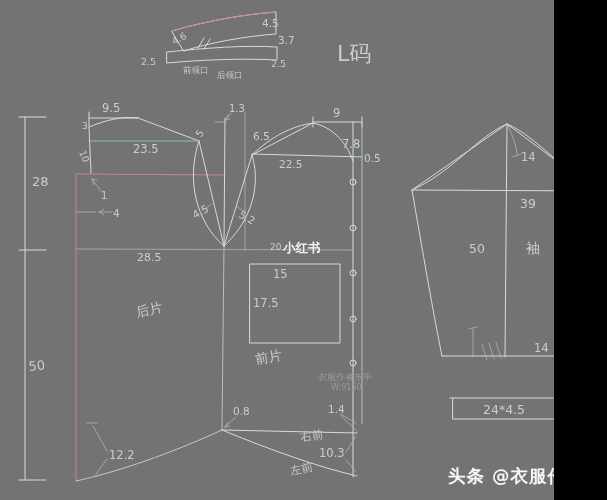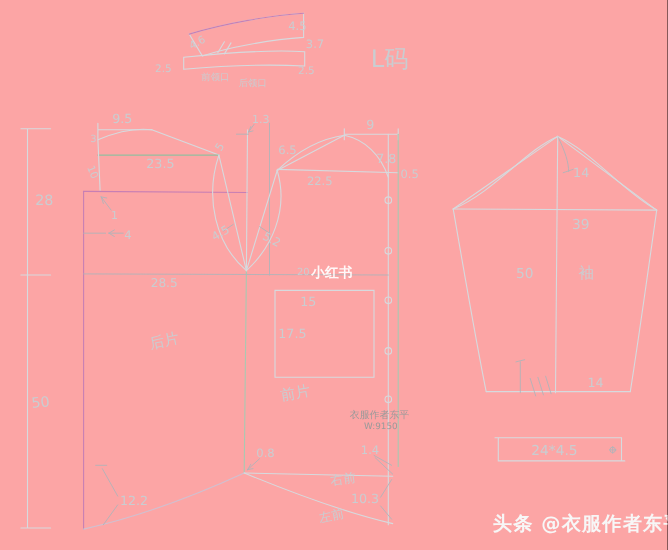--- a/index.html
+++ b/index.html
@@ -1,16 +1,16 @@
 <!DOCTYPE html>
 <html><head>
 <meta charset="utf-8">
 <style>
   html,body{margin:0;padding:0;background:#000;}
-  .stage{position:relative;width:607px;height:500px;background:#fca5a5;overflow:hidden;
+  .stage{position:relative;width:554px;height:500px;background:#737373;overflow:hidden;
          font-family:"DejaVu Sans","Liberation Sans",sans-serif;}
   svg{position:absolute;left:0;top:0;}
   svg text{fill:#c9cdd1;font-family:"DejaVu Sans","Liberation Sans",sans-serif;}
   .ln{stroke:#d6dade;stroke-width:1;fill:none;stroke-linecap:round;}
   .thin{stroke-width:0.8;stroke:#aeb4b9;}
   .pink{stroke:#c77fb4;}
   .green{stroke:#93bfa0;}
   .mint{stroke:#a9c9b2;}
   .pale{stroke:#d0c0d0;}
   .wm{fill:rgba(255,255,255,0.92);font-weight:bold;}

